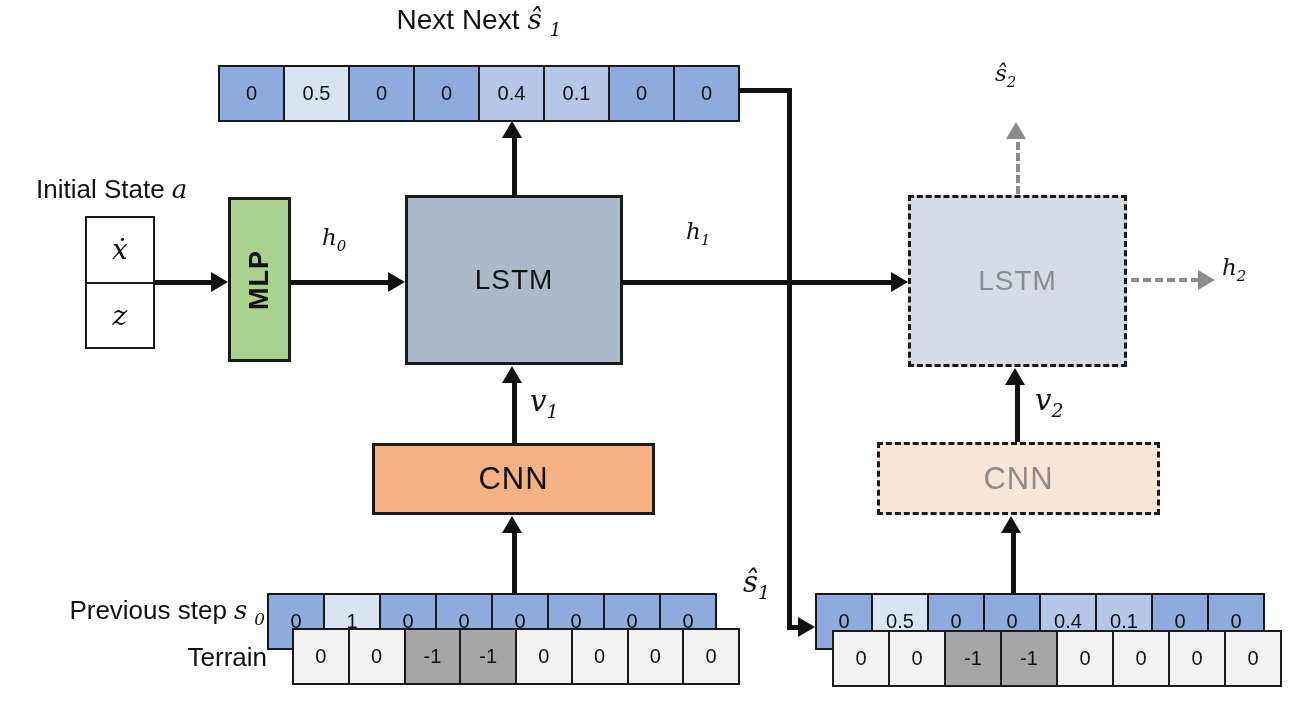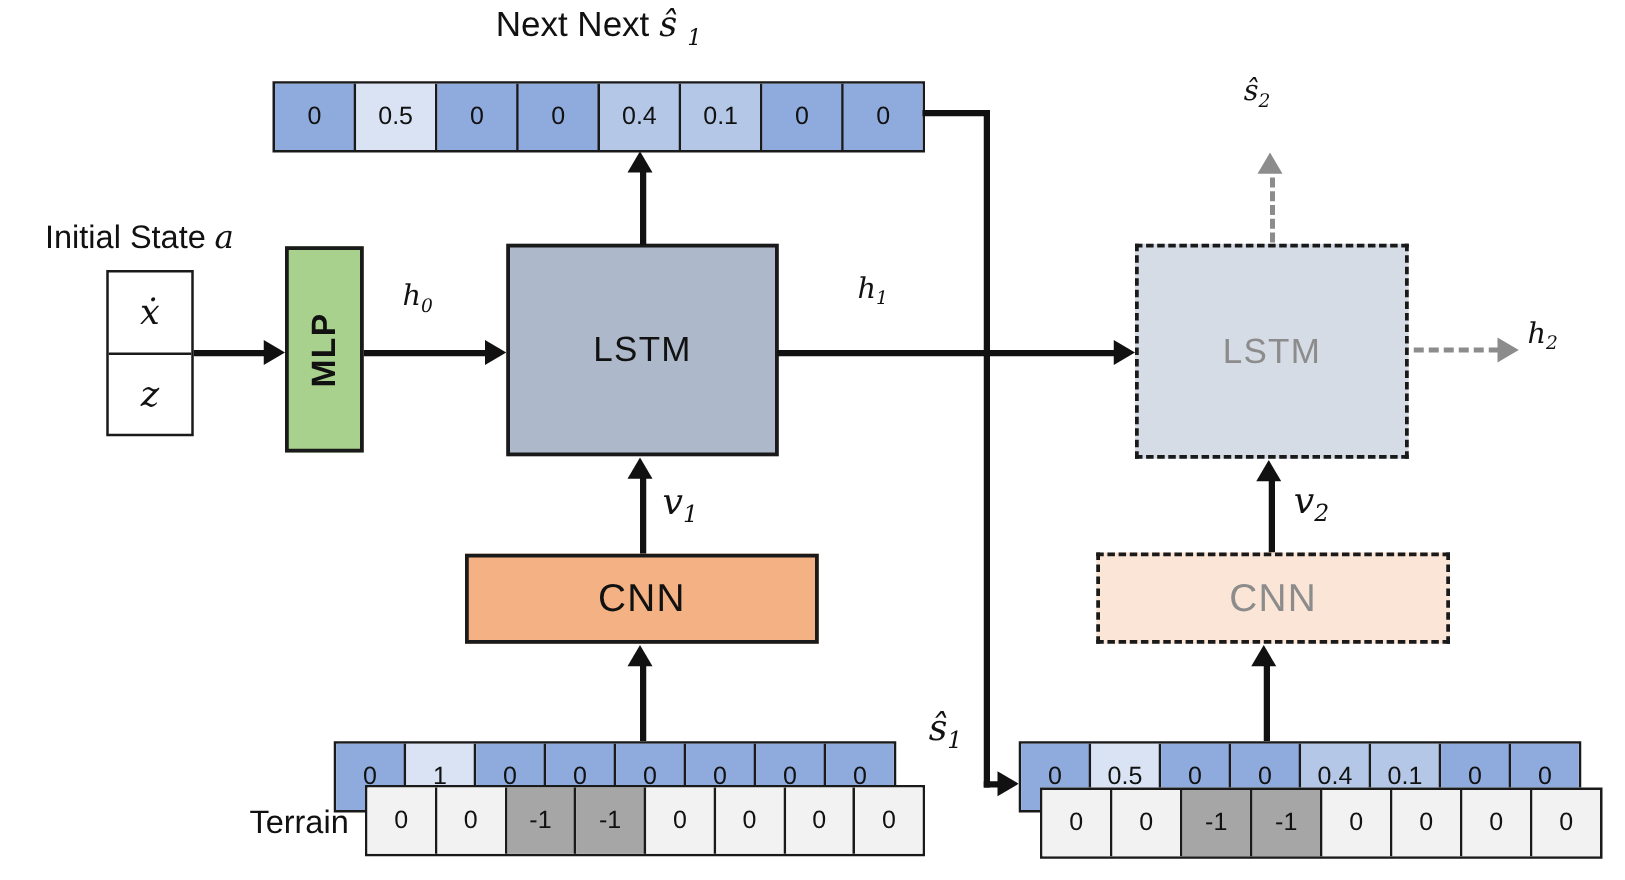--- a/index.html
+++ b/index.html
@@ -145,21 +145,24 @@
   <div class="vline" style="left:1015px;top:384px;height:58px;"></div>
   <div class="ah up" style="left:1005px;top:368px;"></div>
 
   <div class="box ghost cnn-box" style="left: 877px; top: 442px; width: 283px; height: 73px; background: rgb(251, 229, 214);">
     <span class="box-label">CNN</span>
   </div>
 
   <div class="vline" style="left:1011px;top:532px;height:61px;"></div>
   <div class="ah up" style="left:1001px;top:516px;"></div>
 
-  <div class="lbl" style="left:22px;top:642px;width:257px;text-align:right;">
+  <div class="lbl" style="left:10px;top:595px;width:255px;text-align:right;">
+    <span>Previous step</span><span class="mvar">s</span><sub class="mvar">0</sub>
+  </div>
+  <div class="lbl" style="left:10px;top:642px;width:257px;text-align:right;">
     <span>Terrain</span>
   </div>
 
   <div class="vrow z1" style="left:267px;top:593px;width:450px;height:57px;">
       <div class="cell" style="background: rgb(143, 170, 220);">0</div>
       <div class="cell" style="background: rgb(218, 227, 243);">1</div>
       <div class="cell" style="background: rgb(143, 170, 220);">0</div>
       <div class="cell" style="background: rgb(143, 170, 220);">0</div>
       <div class="cell" style="background: rgb(143, 170, 220);">0</div>
       <div class="cell" style="background: rgb(143, 170, 220);">0</div>

